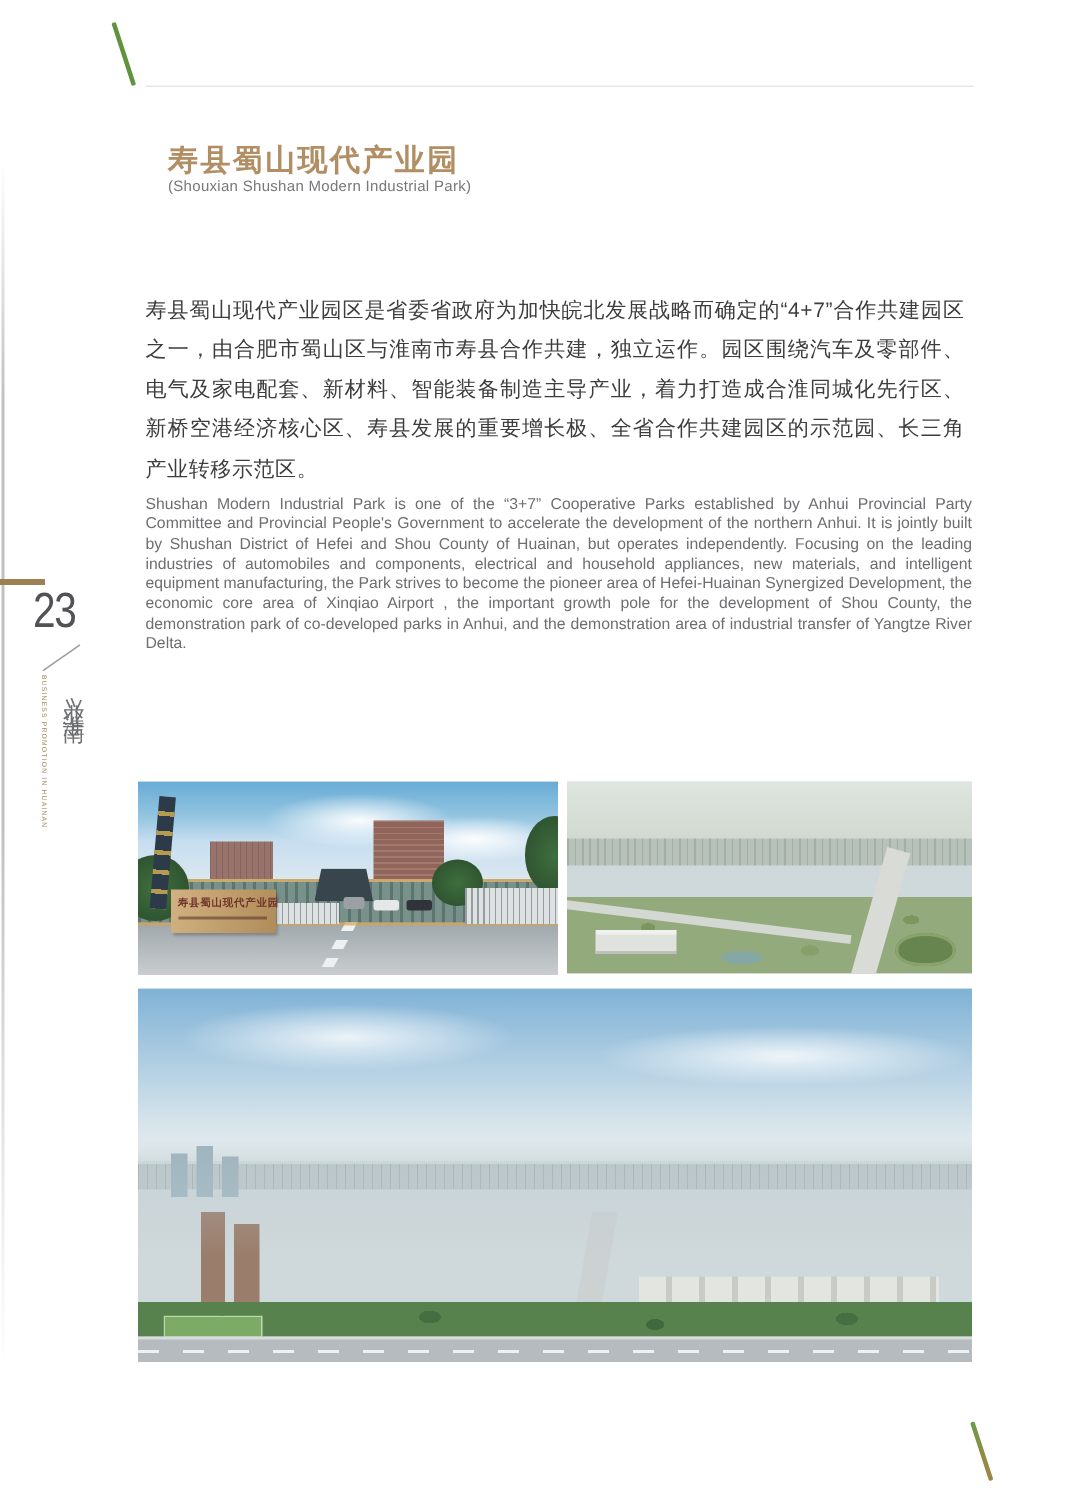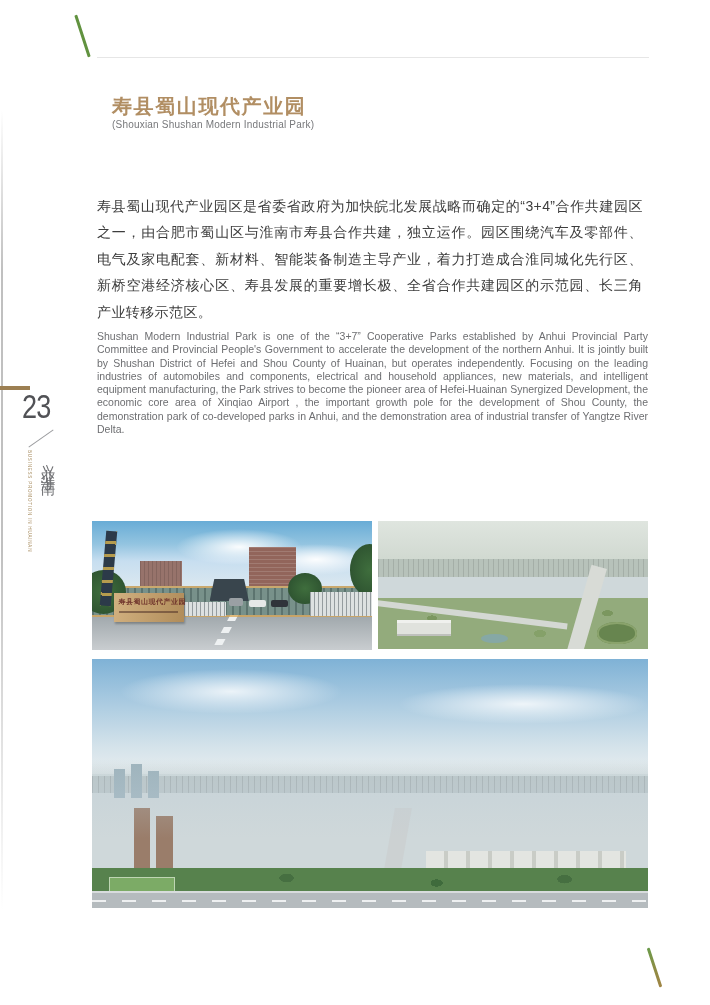--- a/index.html
+++ b/index.html
@@ -134,21 +134,21 @@
 
 <div id="page">
 
   <div class="mark mark-tl"></div>
   <div class="hairline"></div>
   <div class="page-edge"></div>
 
   <h1 class="title-cn" style="margin:0;">寿县蜀山现代产业园</h1>
   <div class="title-en">(Shouxian Shushan Modern Industrial Park)</div>
 
-  <p class="para-cn">寿县蜀山现代产业园区是省委省政府为加快皖北发展战略而确定的“3+4”合作共建园区之一，由合肥市蜀山区与淮南市寿县合作共建，独立运作。园区围绕汽车及零部件、电气及家电配套、新材料、智能装备制造主导产业，着力打造成合淮同城化先行区、新桥空港经济核心区、寿县发展的重要增长极、全省合作共建园区的示范园、长三角产业转移示范区。</p>
+  <p class="para-cn">寿县蜀山现代产业园区是省委省政府为加快皖北发展战略而确定的“4+7”合作共建园区之一，由合肥市蜀山区与淮南市寿县合作共建，独立运作。园区围绕汽车及零部件、电气及家电配套、新材料、智能装备制造主导产业，着力打造成合淮同城化先行区、新桥空港经济核心区、寿县发展的重要增长极、全省合作共建园区的示范园、长三角产业转移示范区。</p>
   <p class="para-en">Shushan Modern Industrial Park is one of the “3+7” Cooperative Parks established by Anhui Provincial Party Committee and Provincial People's Government to accelerate the development of the northern Anhui. It is jointly built by Shushan District of Hefei and Shou County of Huainan, but operates independently. Focusing on the leading industries of automobiles and components, electrical and household appliances, new materials, and intelligent equipment manufacturing, the Park strives to become the pioneer area of Hefei-Huainan Synergized Development, the economic core area of Xinqiao Airport , the important growth pole for the development of Shou County, the demonstration park of co-developed parks in Anhui, and the demonstration area of industrial transfer of Yangtze River Delta.</p>
 
   <aside>
     <div class="sb-bar"></div>
     <div class="sb-num">23</div>
     <div class="sb-slash"></div>
     <div class="sb-en">BUSINESS PROMOTION IN HUAINAN</div>
     <div class="sb-cn">兴业淮南</div>
   </aside>
 

